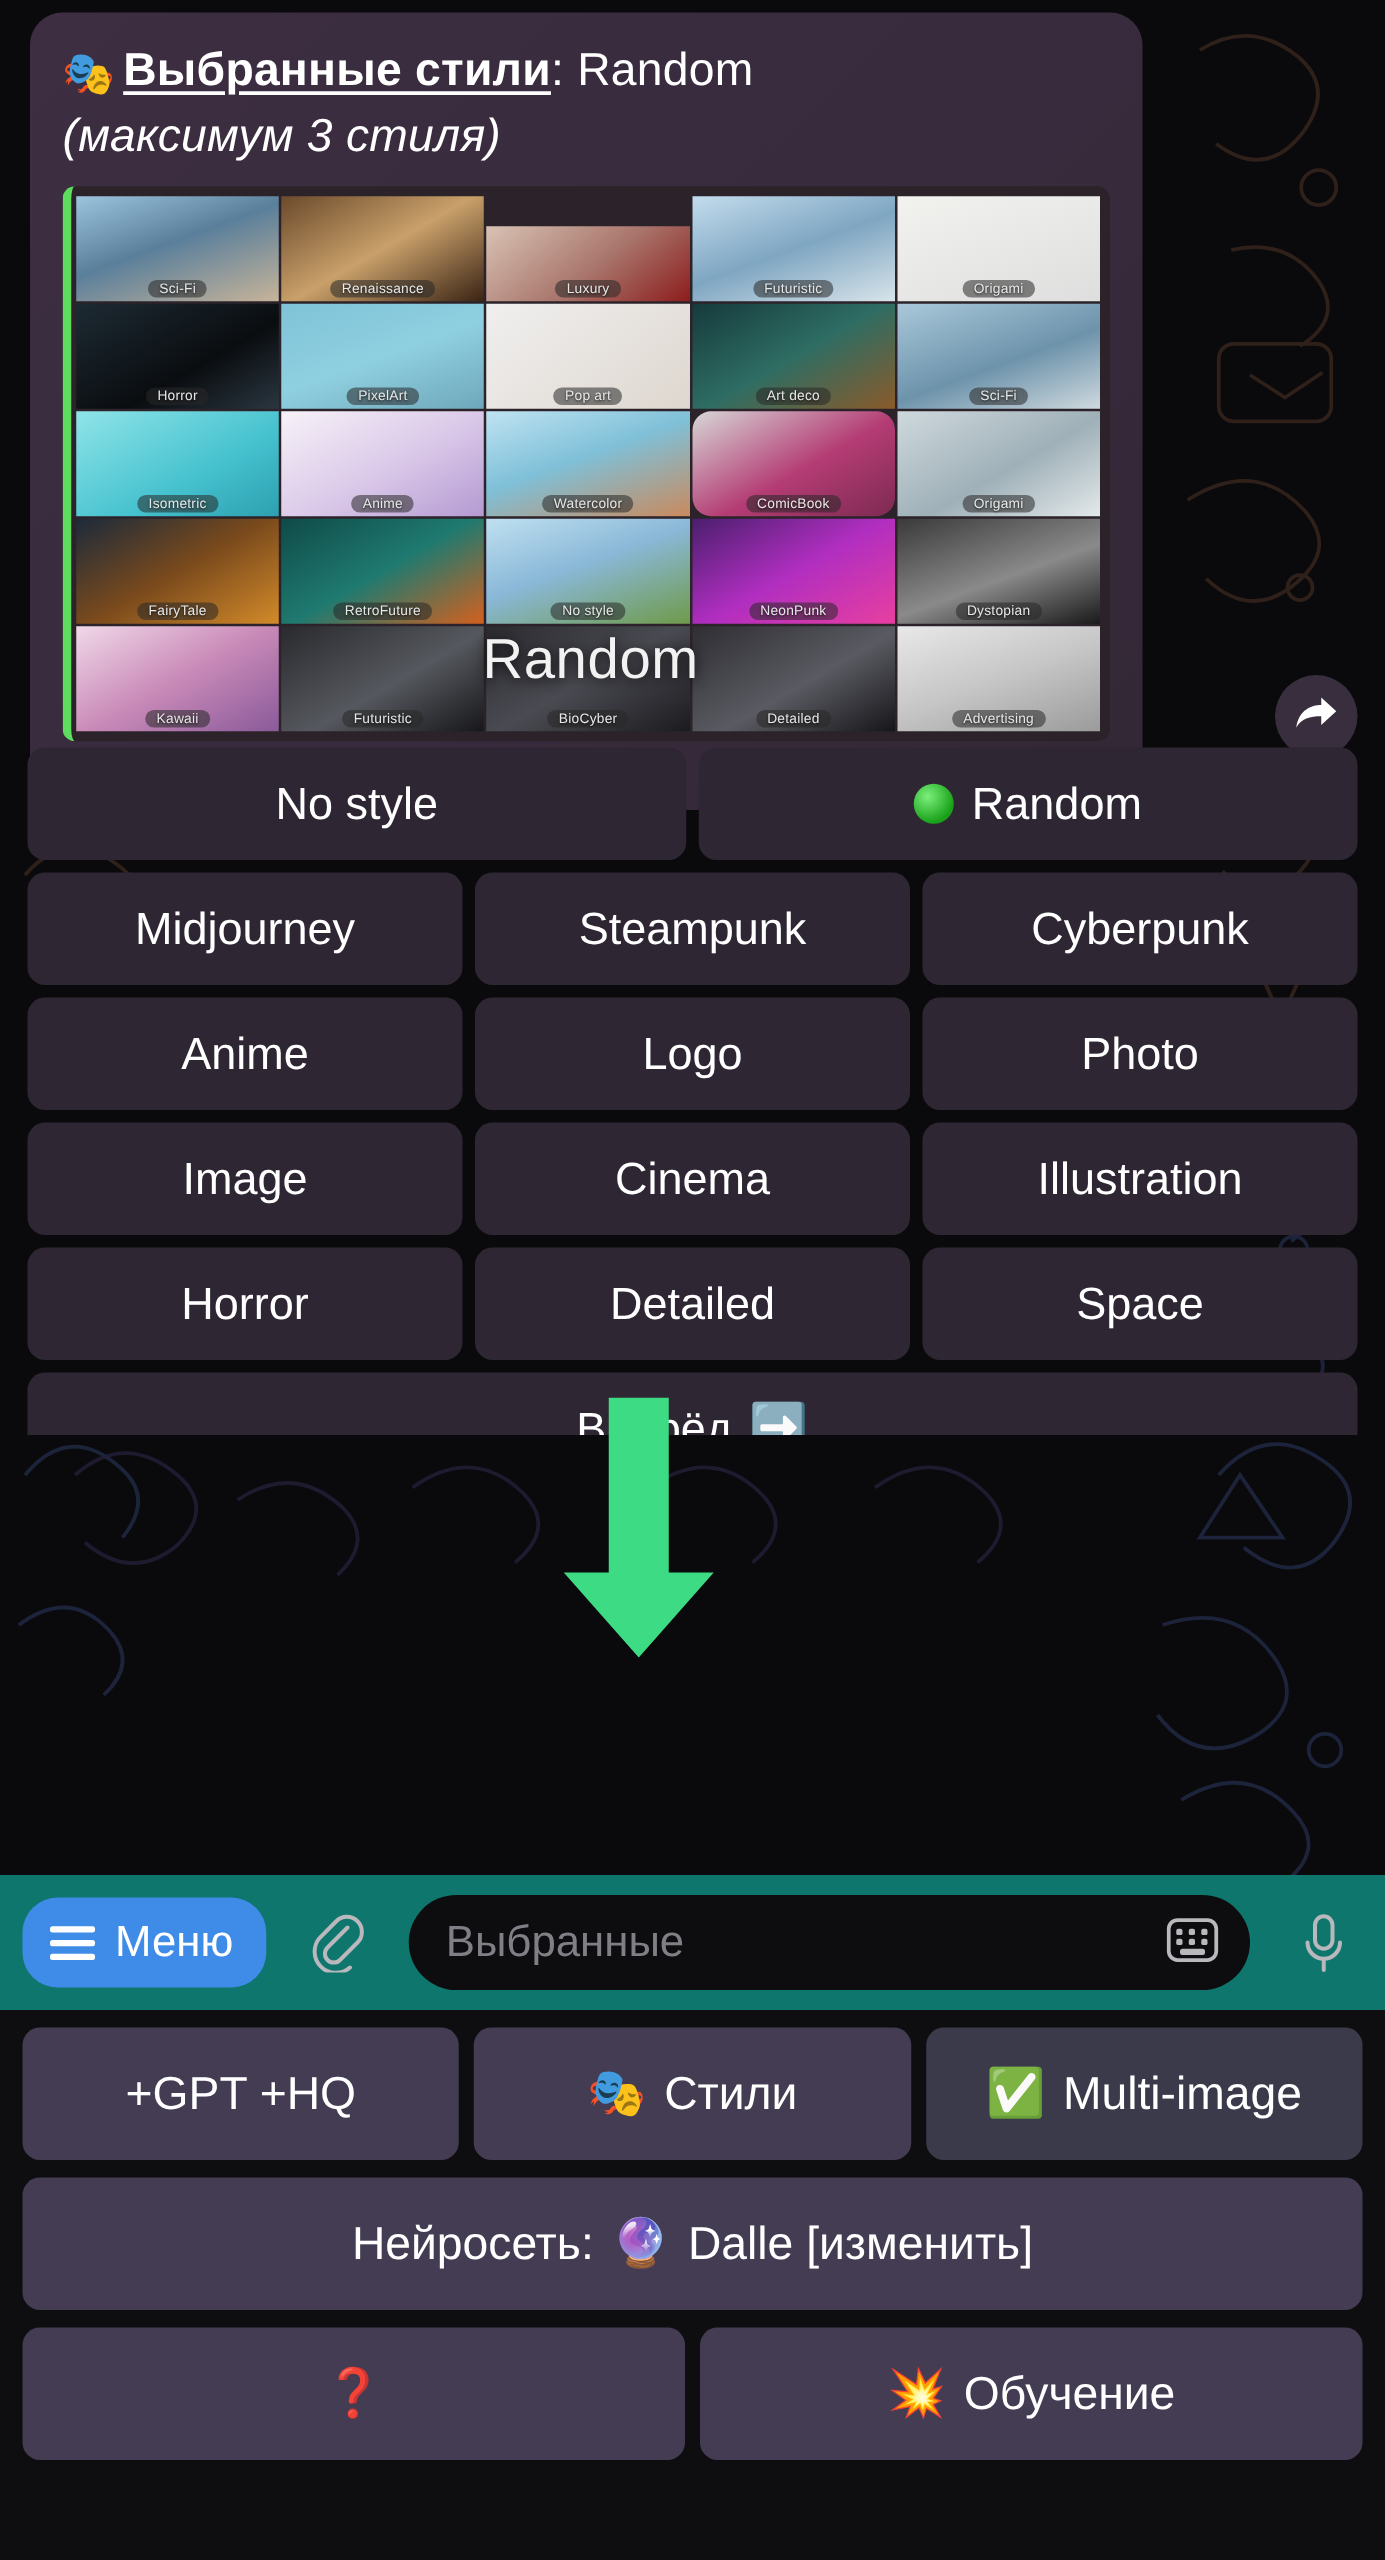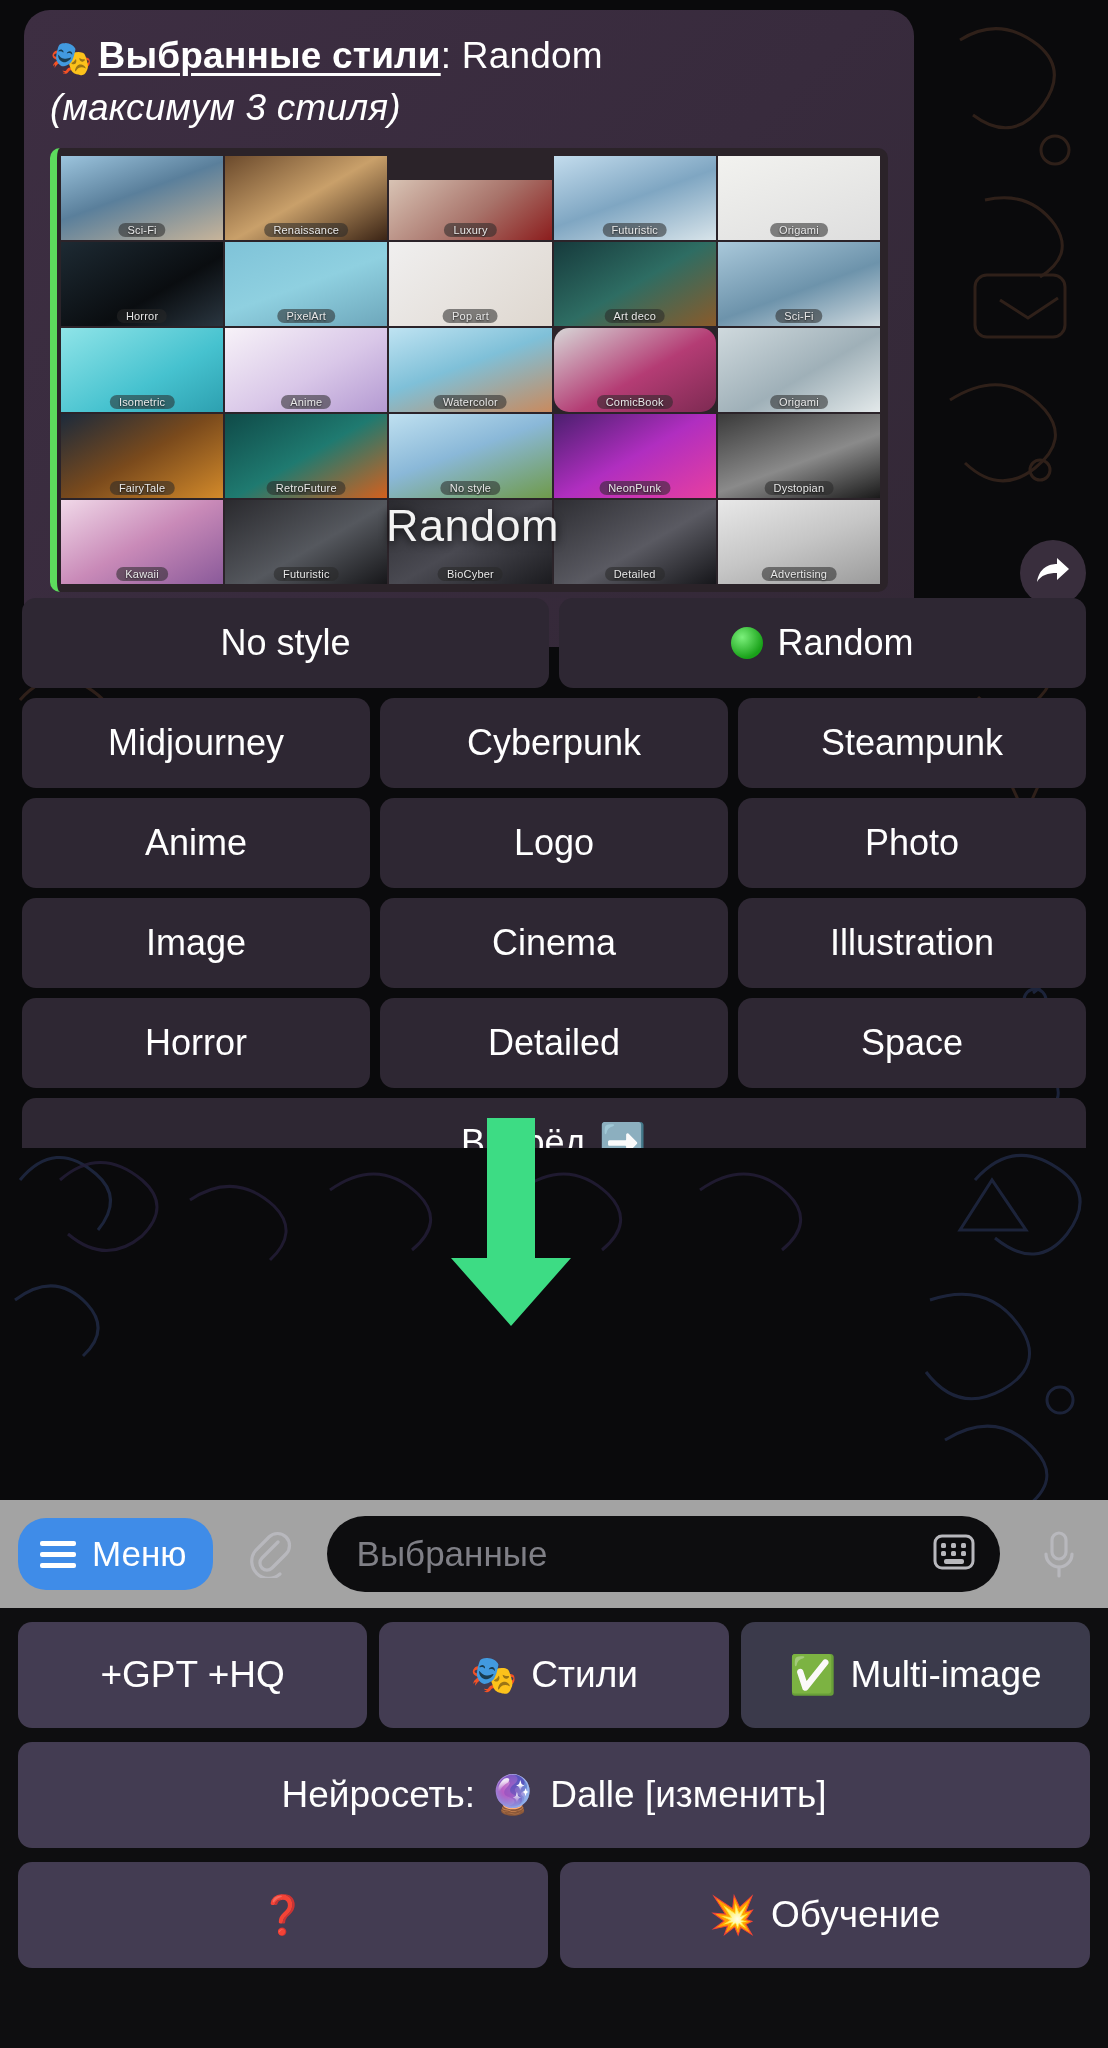--- a/index.html
+++ b/index.html
@@ -161,21 +161,21 @@
     flex: none;
   }
 
   
   .input-bar {
     position: absolute;
     left: 0;
     top: 1500px;
     width: 1108px;
     height: 108px;
-    background: #a3a3a3;
+    background: #0f766e;
     display: flex;
     align-items: center;
     padding: 10px 18px;
     gap: 28px;
   }
   .menu-btn {
     background: #3f8ce8;
     border-radius: 28px;
     height: 72px;
     padding: 0 26px 0 22px;
@@ -415,24 +415,24 @@
           <span class="green-dot"></span>
           <span>Random</span>
         </div>
       </div>
 
       <div class="kb-row">
         <div class="kb-btn">
             <span>Midjourney</span>
           </div>
         <div class="kb-btn">
+            <span>Steampunk</span>
+          </div>
+        <div class="kb-btn">
             <span>Cyberpunk</span>
-          </div>
-        <div class="kb-btn">
-            <span>Steampunk</span>
           </div>
       </div>
 
       <div class="kb-row">
         <div class="kb-btn">
             <span>Anime</span>
           </div>
         <div class="kb-btn">
             <span>Logo</span>
           </div>

